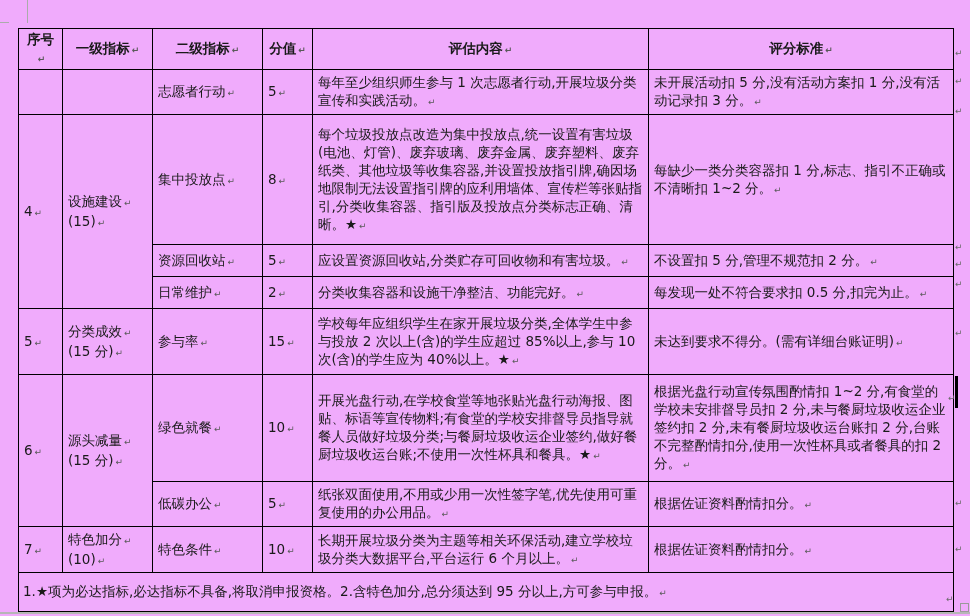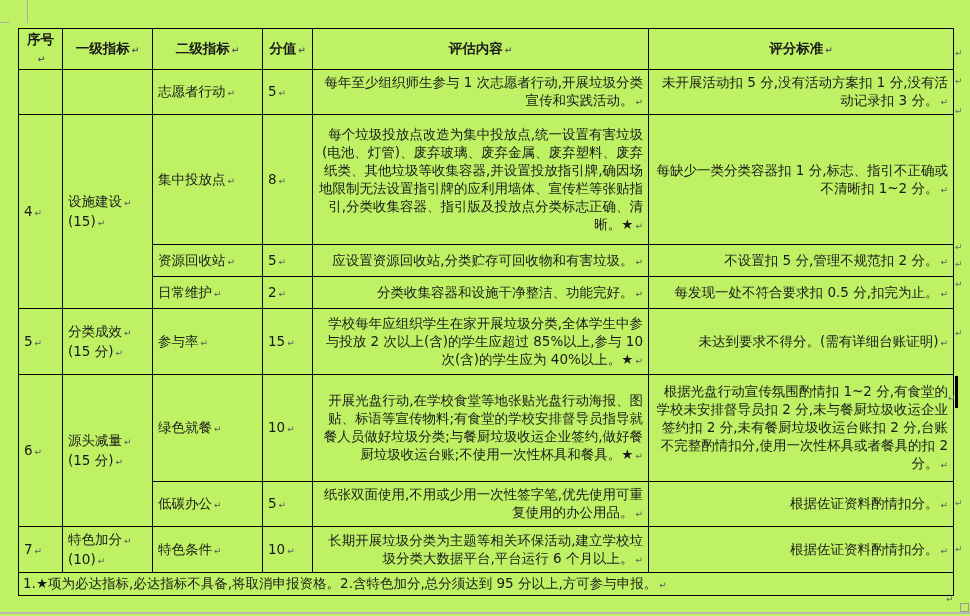--- a/index.html
+++ b/index.html
@@ -1,20 +1,20 @@
 <!DOCTYPE html>
 <html><head>
 <meta charset="utf-8">
 <title>评估指标表</title>
 <style>
   html,body{margin:0;padding:0;background:#ffffff;}
   .page{
     position:relative;
     width:970px;height:616px;
-    background:#bef264;
+    background:#f0abfc;
     font-family:"DejaVu Sans",sans-serif;
     color:#1a1a1a;
     overflow:hidden;
   }
   table.doc{
     position:absolute;left:18px;top:28px;
     width:935px;
     border-collapse:collapse;
     table-layout:fixed;
   }
@@ -25,21 +25,21 @@
     line-height:18px;
     vertical-align:middle;
     word-break:break-all;
     overflow:hidden;
   }
   table.doc th{
     font-weight:bold;
     text-align:center;
   }
   .c-center{}
-  .c-left{text-align:right;margin-left:44px;}
+  .c-left{text-align:left;margin-left:44px;}
   .note-cell{text-align:left;padding-left:4px !important;}
   .pm{
     font-size:9px;
     color:#595959;
     margin-left:2px;
     vertical-align:baseline;
   }
   .rowmark{
     position:absolute;
     font-size:9px;
@@ -139,21 +139,21 @@
 
     <tr style="height:46px">
       <td class="c-center">7<span class="pm">↵</span></td>
       <td class="c-center">特色加分<span class="pm">↵</span><br>(10)<span class="pm">↵</span></td>
       <td class="c-center">特色条件<span class="pm">↵</span></td>
       <td class="c-center">10<span class="pm">↵</span></td>
       <td class="c-left">长期开展垃圾分类为主题等相关环保活动,建立学校垃圾分类大数据平台,平台运行 6 个月以上。<span class="pm">↵</span></td>
       <td class="c-left">根据佐证资料酌情扣分。<span class="pm">↵</span></td>
     </tr>
 
-    <tr style="height:23px">
+    <tr style="height:39px">
       <td class="note-cell" colspan="6">1.★项为必达指标,必达指标不具备,将取消申报资格。2.含特色加分,总分须达到 95 分以上,方可参与申报。<span class="pm">↵</span></td>
     </tr>
   </tbody>
     </table>
 
   <div class="rowmark" style="left:955px;top:49px">↵</div>
   <div class="rowmark" style="left:955px;top:77px">↵</div>
   <div class="rowmark" style="left:955px;top:107px">↵</div>
   <div class="rowmark" style="left:955px;top:243px">↵</div>
   <div class="rowmark" style="left:955px;top:260px">↵</div>

